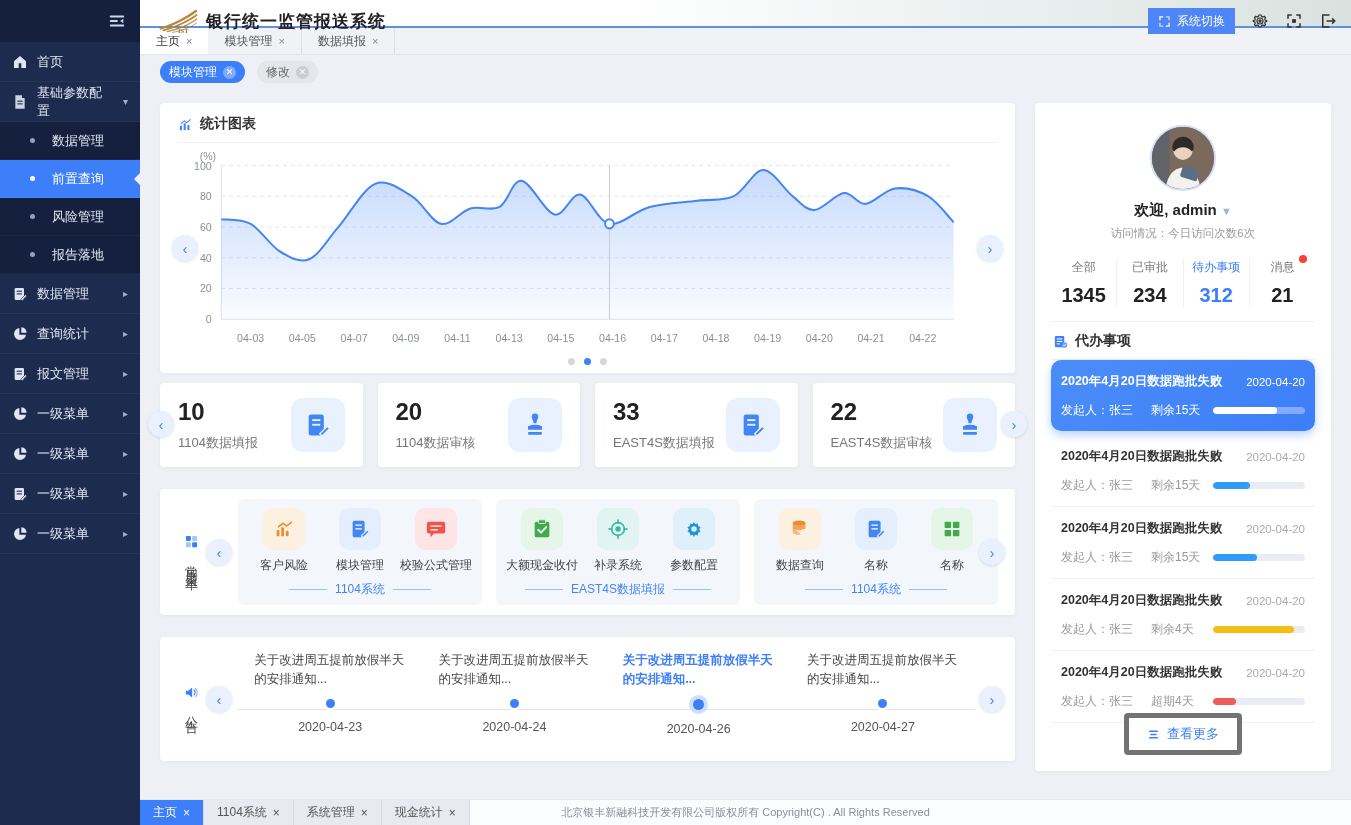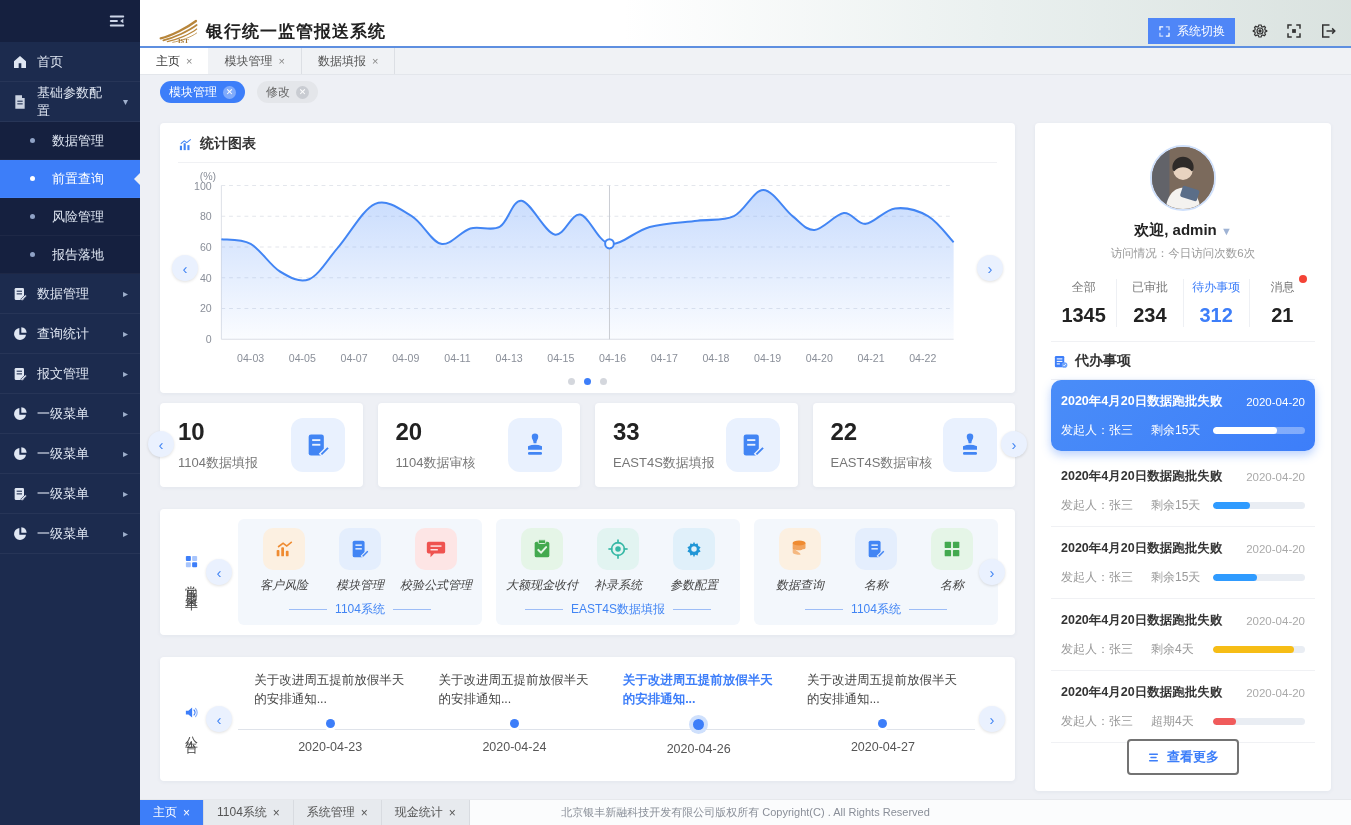--- a/index.html
+++ b/index.html
@@ -15,21 +15,21 @@
   .sb-item .arr { margin-left:auto; font-size:10px; color:#9fb0cd; }
   .sb-sub { background:#15203f; }
   .sb-sub .sb-item { padding-left:30px; height:38px; border-bottom:1px solid rgba(255,255,255,.04); }
   .bullet { width:5px; height:5px; border-radius:50%; background:#8fa2c6; margin-right:8px; }
   .sb-item.active { background:#3d7ef9; color:#fff; }
   .sb-item.active .bullet { background:#fff; }
   .sb-item.active::after { content:""; position:absolute; right:0; top:50%; transform:translateY(-50%); border:6px solid transparent; border-right-color:#eef0f5; }
 
   
   .main { flex:1; display:flex; flex-direction:column; min-width:0; }
-  .header { height:48px; background:#fff; border-bottom:2px solid #5e8fe0; display:flex; align-items:center; padding:16px 14px 0 18px; position:relative; }
+  .header { height:28px; background:#fff; border-bottom:2px solid #5e8fe0; display:flex; align-items:center; padding:16px 14px 0 18px; position:relative; }
   .header-photo { position:absolute; right:0; top:0; bottom:0; width:60%; background:linear-gradient(90deg, rgba(255,255,255,0) 0%, rgba(214,226,224,.55) 55%, rgba(202,214,210,.7) 100%); pointer-events:none; }
   .logo { display:flex; align-items:center; gap:8px; z-index:1; }
   .app-title { font-size:17px; font-weight:bold; color:#222; z-index:1; letter-spacing:1px; }
   .header-right { margin-left:auto; display:flex; align-items:center; gap:16px; z-index:1; }
   .switch-btn { background:#4f86f7; color:#fff; border:none; border-radius:0; height:26px; padding:0 10px; font-size:12px; display:flex; align-items:center; gap:6px; cursor:pointer; }
   .hicon { width:18px; height:18px; color:#333; cursor:pointer; display:inline-flex; }
 
   .tabbar { height:27px; background:#f0f2f5; display:flex; align-items:stretch; border-bottom:1px solid #e3e6eb; }
   .ttab { padding:0 16px; display:flex; align-items:center; gap:6px; font-size:12px; color:#555; cursor:pointer; border-right:1px solid #dcdfe4; }
   .ttab.active { background:#fff; color:#333; border-right:none; }
@@ -66,21 +66,21 @@
   .stat-card .lbl { font-size:13px; color:#777; margin-top:8px; }
   .stat-ic { width:54px; height:54px; border-radius:12px; background:#e9f1fe; color:#4285f4; display:flex; align-items:center; justify-content:center; }
 
   
   .menu-card { height:126px; margin-bottom:22px; padding:12px 14px; display:flex; align-items:center; position:relative; }
   .vlabel { display:flex; flex-direction:column; align-items:center; gap:6px; width:34px; flex-shrink:0; }
   .vlabel .vtext { writing-mode:vertical-rl; letter-spacing:4px; font-size:13px; color:#444; }
   .menu-groups { flex:1; display:flex; gap:14px; margin:0 26px 0 30px; }
   .menu-group { flex:1; background:#f3f7fc; border-radius:6px; padding:9px 8px 7px; display:flex; flex-direction:column; }
   .apps { display:flex; justify-content:space-around; }
-  .app-item { display:flex; flex-direction:column; align-items:center; gap:7px; cursor:pointer; width:76px;font-style:italic; }
+  .app-item { display:flex; flex-direction:column; align-items:center; gap:7px; cursor:pointer; width:76px; }
   .app-ic { width:42px; height:42px; border-radius:10px; display:flex; align-items:center; justify-content:center; }
   .app-lbl { font-size:12px; color:#444; white-space:nowrap; }
   .grp-caption { display:flex; align-items:center; justify-content:center; gap:8px; margin-top:7px; color:#4285f4; font-size:12px; }
   .grp-caption::before, .grp-caption::after { content:""; width:38px; height:1px; background:#9dbdf7; }
   .ic-orange { background:#fcf0e1; color:#ef8b31; } .ic-blue { background:#e4eefd; color:#4285f4; }
   .ic-red { background:#fde5e5; color:#ef5350; } .ic-green { background:#e5f5e7; color:#43a94f; }
   .ic-teal { background:#e2f4f1; color:#35b8a5; } .ic-lblue { background:#e0f0fa; color:#2196d6; }
 
   
   .ann-card { height:124px; padding:12px 14px; display:flex; align-items:center; position:relative; }
@@ -117,21 +117,21 @@
   .todo-date { font-size:11.5px; color:#aaa; }
   .todo-r2 { display:flex; align-items:center; margin-top:12px; }
   .todo-init { font-size:12px; color:#999; width:90px; }
   .todo-remain { font-size:12px; color:#999; width:62px; }
   .todo-bar-track { flex:1; height:7px; border-radius:4px; background:#e9edf3; overflow:hidden; }
   .todo-bar { height:100%; border-radius:4px; }
   .todo-item.active { background:linear-gradient(135deg,#4a8df8,#3d7ef9); border-radius:10px; border-bottom:none; box-shadow:0 4px 10px rgba(61,126,249,.35); margin-bottom:4px; }
   .todo-item.active .todo-title, .todo-item.active .todo-date, .todo-item.active .todo-init, .todo-item.active .todo-remain { color:#fff; }
   .todo-item.active .todo-bar-track { background:rgba(255,255,255,.35); }
   .more-wrap { text-align:center; padding:12px 0 4px; }
-  .more-btn { border:2px solid #737373; background:#fff; color:#3d7ef9; font-size:13px; border-radius:4px; padding:7px 18px; cursor:pointer; display:inline-flex; align-items:center; gap:7px;font-weight:bold; }
+  .more-btn { border:5px solid #737373; background:#fff; color:#3d7ef9; font-size:13px; border-radius:4px; padding:7px 18px; cursor:pointer; display:inline-flex; align-items:center; gap:7px; }
 
   
   .footer { height:26px; background:#fbfcfd; border-top:1px solid #e6e8ec; display:flex; align-items:stretch; position:relative; margin-top:8px; }
   .ftab { padding:0 13px; display:flex; align-items:center; gap:6px; font-size:12px; background:#e7eaee; color:#555; border-right:1px solid #d8dbe0; cursor:pointer; }
   .ftab.active { background:#3d7ef9; color:#fff; }
   .copyright { position:absolute; left:0; right:0; text-align:center; top:0; bottom:0; display:flex; align-items:center; justify-content:center; font-size:11px; color:#8a8f99; pointer-events:none; }
 </style>
 </head>
 <body>
 

